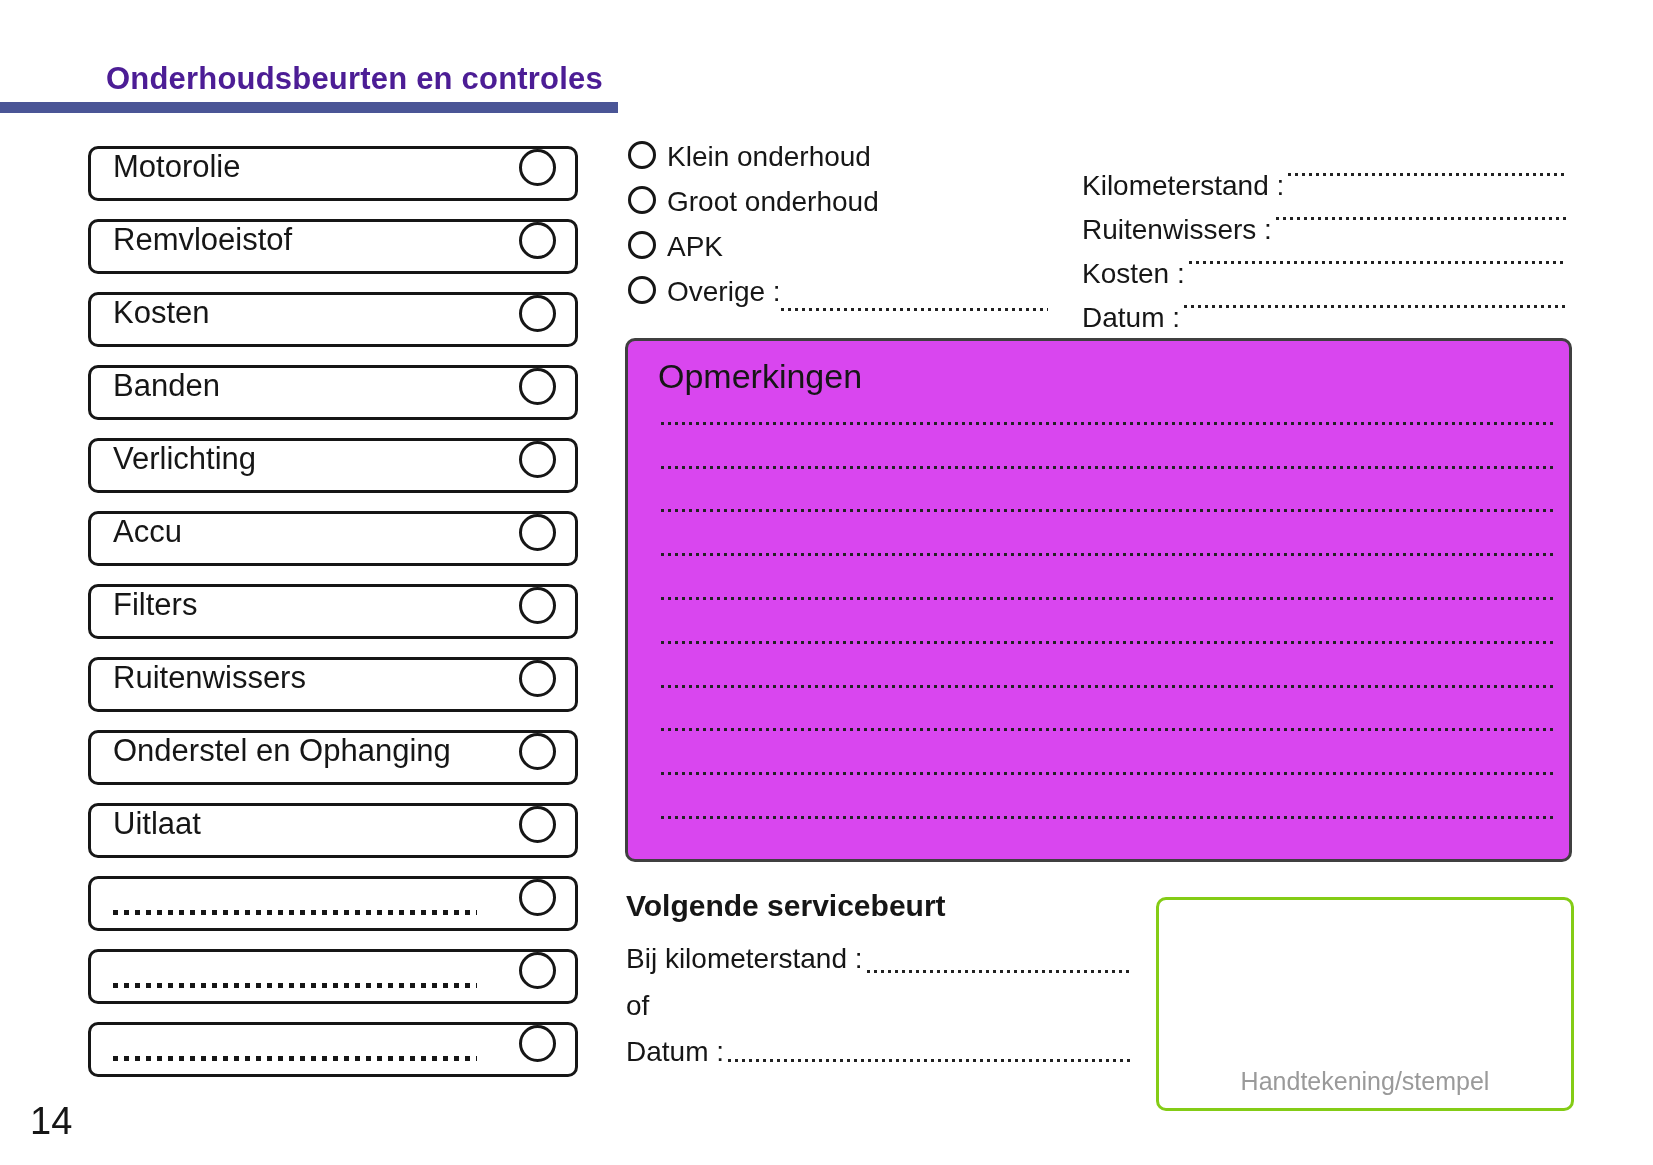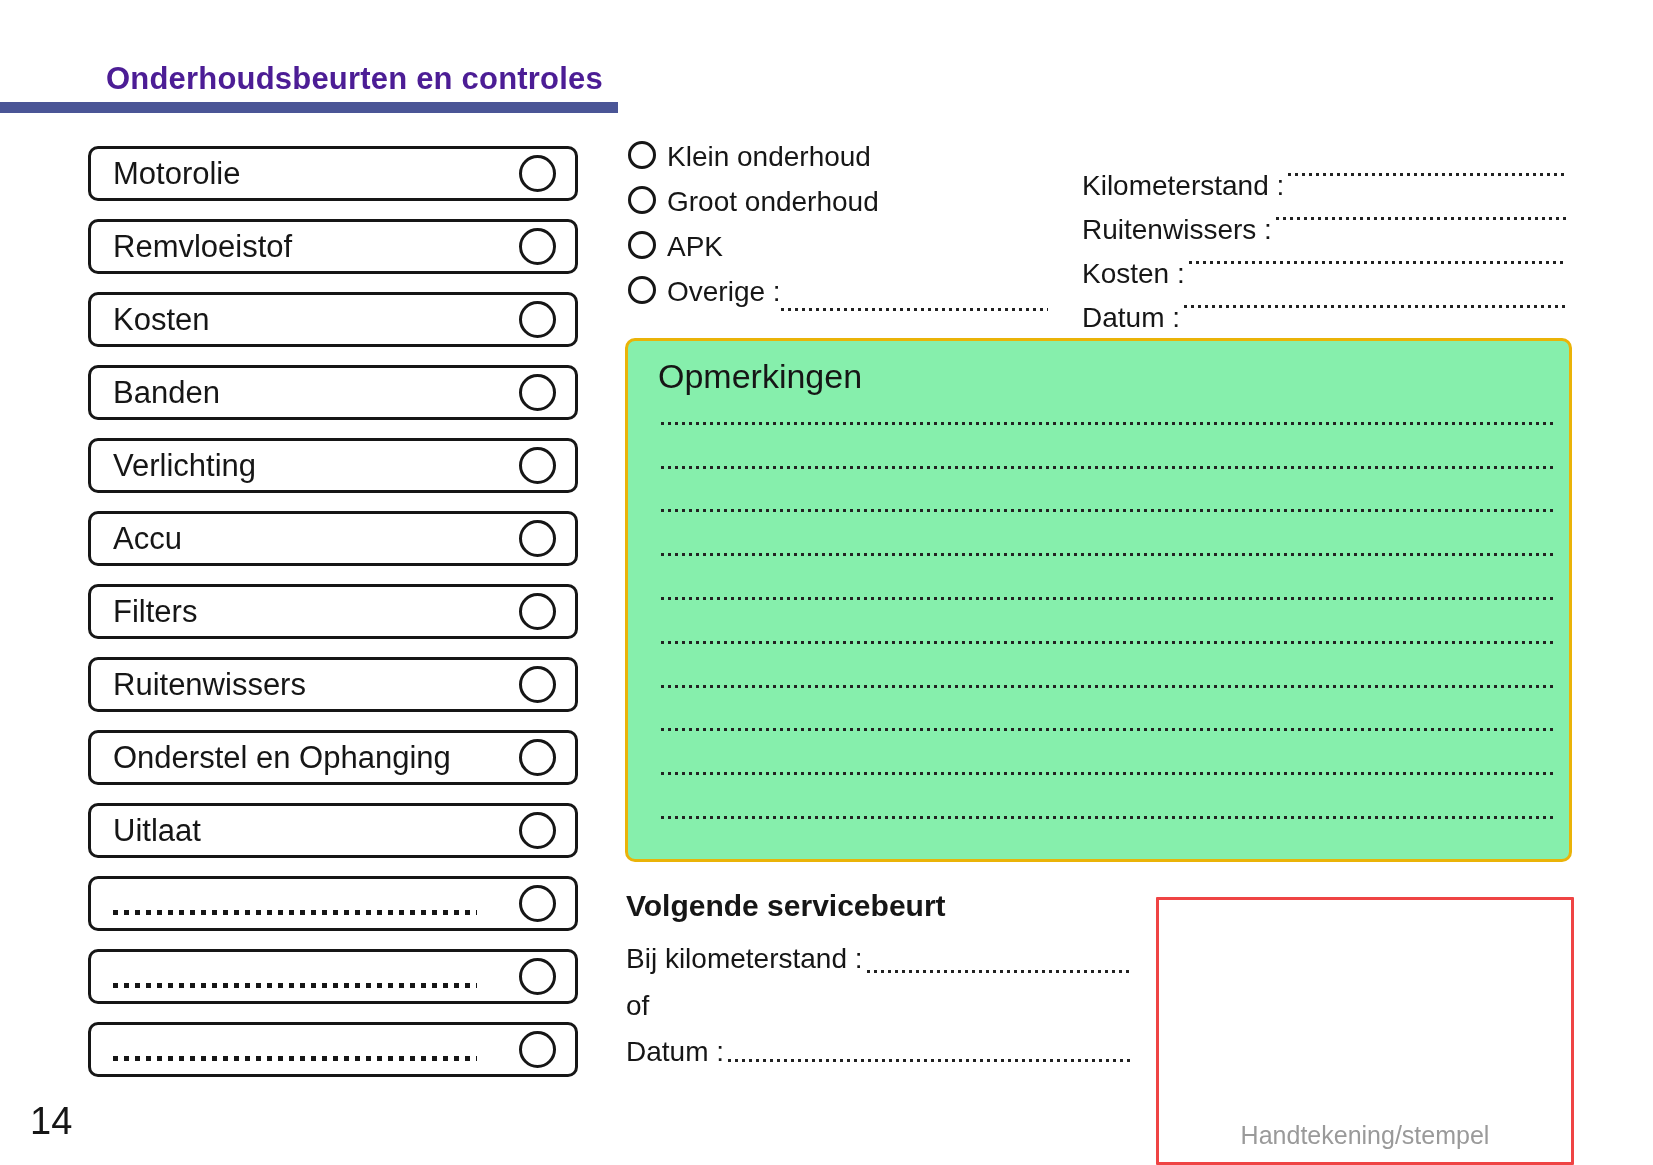--- a/index.html
+++ b/index.html
@@ -19,21 +19,21 @@
     background:#4a5596;
   }
   
   .checklist{
     position:absolute;left:88px;top:146px;width:490px;
     display:flex;flex-direction:column;gap:18px;
   }
   .check-row{
     box-sizing:border-box;height:55px;
     border:3px solid #161616;border-radius:10px;background:#fff;
-    display:flex;align-items:center;padding:0 19px 0 22px;
+    display:flex;align-items:flex-start;padding:0 19px 0 22px;
   }
   .check-row .label{font-size:31px;color:#161616;white-space:nowrap;}
   .check-circle{
     width:31px;height:31px;border:3px solid #161616;border-radius:50%;
     margin-left:auto;flex:0 0 auto;background:#fff;
   }
   .blank-line{
     flex:1;height:5px;align-self:flex-end;margin:0 42px 13px 0;
     background-image:repeating-linear-gradient(to right,#161616 0 5px,transparent 5px 11px);
   }
@@ -55,21 +55,21 @@
   
   .invoice-fields{
     position:absolute;left:1082px;top:142px;width:485px;
     display:flex;flex-direction:column;
   }
   .field-row{height:44px;display:flex;align-items:center;}
   .field-row .label{font-size:28px;color:#161616;white-space:nowrap;margin-right:4px;margin-top:44px;}
   
   .remarks-box{
     position:absolute;left:625px;top:338px;width:947px;height:524px;
-    box-sizing:border-box;border:3px solid #eab308;border-radius:10px;background:#86efac;
+    box-sizing:border-box;border:3px solid #404040;border-radius:10px;background:#d946ef;
   }
   .remarks-title{
     position:absolute;left:30px;top:16px;font-size:34px;color:#161616;
   }
   .remarks-lines{position:absolute;left:33px;right:16px;top:40px;}
   .opm-line{height:43.8px;position:relative;}
   .opm-line::after{
     content:"";position:absolute;left:0;right:0;bottom:0;height:3px;
     background-image:repeating-linear-gradient(to right,#222 0 3px,transparent 3px 7px);
   }
@@ -85,22 +85,22 @@
   .next-or{position:absolute;left:626px;top:990px;font-size:28px;color:#161616;}
   .next-date-row{
     position:absolute;left:626px;top:1032px;width:506px;height:40px;
     display:flex;align-items:center;
   }
   .next-km-row .label,.next-date-row .label{
     font-size:28px;color:#161616;white-space:nowrap;margin-right:4px;
   }
   
   .signature-box{
-    position:absolute;left:1156px;top:897px;width:418px;height:268px;
-    box-sizing:border-box;border:3px solid #ef4444;border-radius:1px;background:#fff;
+    position:absolute;left:1156px;top:897px;width:418px;height:214px;
+    box-sizing:border-box;border:3px solid #84cc16;border-radius:10px;background:#fff;
   }
   .signature-label{
     position:absolute;left:0;right:0;bottom:12px;text-align:center;
     font-size:25px;color:#9a9a9a;
   }
   
   .page-number{
     position:absolute;left:30px;top:1100px;font-size:38px;color:#161616;
   }
 </style>

